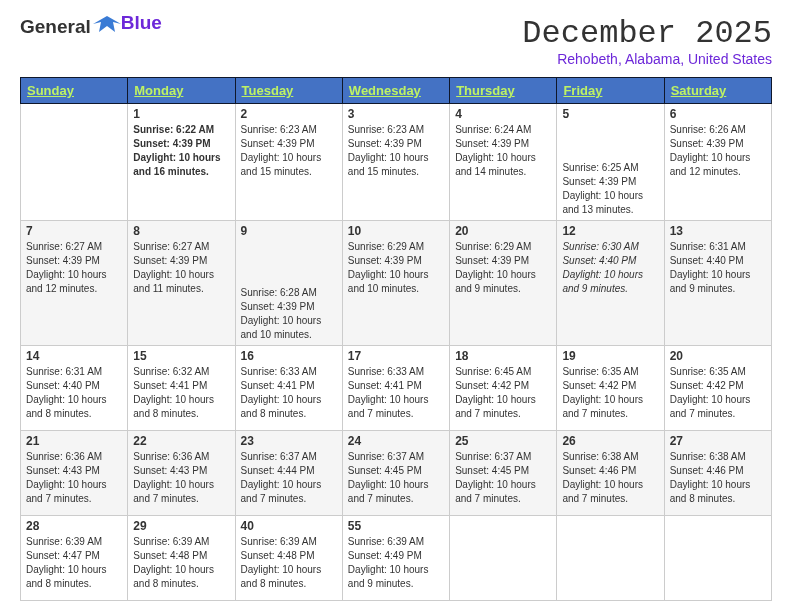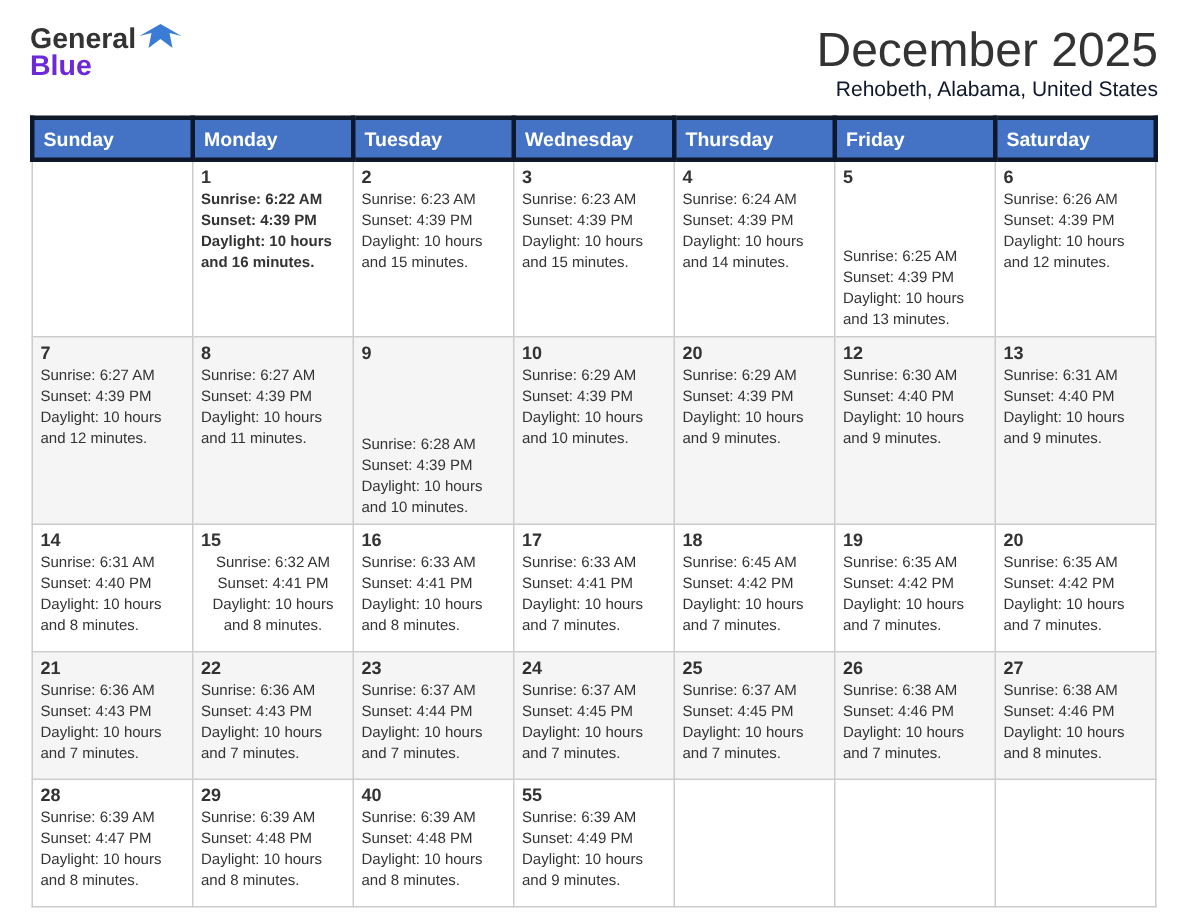--- a/index.html
+++ b/index.html
@@ -28,40 +28,42 @@
       align-items: center;
     }
     .title-block {
       text-align: right;
     }
     .main-title {
       font-size: 32px;
       font-weight: normal;
       color: #333;
       line-height: 1.1;
+      font-family: Liberation Mono, monospace;
     }
     .subtitle {
       font-size: 14px;
-      color: #0f172a;
+      color: #6d28d9;
     }
     .calendar {
       flex: 1;
       border: 1px solid #ccc;
       border-collapse: collapse;
       width: 100%;
       table-layout: fixed;
     }
     .calendar th {
       background-color: #4472c4;
-      color: #ffffff;
+      color: #bef264;
       text-align: left;
       padding: 5px 6px;
       font-size: 13px;
       font-weight: bold;
-      border: 3px solid #0f172a;
+      border: 1px solid #0f172a;
+      text-decoration: underline;
     }
     .calendar td {
       vertical-align: top;
       border: 1px solid #ccc;
       padding: 3px 5px;
       font-size: 10.5px;
       color: #333;
       height: 85px;
     }
     .day-number {
@@ -84,21 +86,21 @@
     .row-normal td {
       background: #fff;
     }
   </style>
 </head>
 <body>
 
 <div class="page">
   <div class="header">
     <div class="logo">
-      <div style="display:flex;flex-direction:column;align-items:flex-start;">
+      <div style="display:flex;flex-direction:row;align-items:flex-start;">
         <div style="display:flex;align-items:center;">
           <span style="font-size:19px;font-weight:bold;color:#333;">General</span>
           <svg width="28" height="22" viewBox="0 0 28 22" style="margin-left:2px;margin-top:-4px;">
             <polygon points="14,2 28,10 20,8 22,18 14,12 6,18 8,8 0,10" fill="#3a7bd5"></polygon>
           </svg>
         </div>
         <span style="font-size:19px;font-weight:bold;color:#6d28d9;margin-top:-4px;">Blue</span>
       </div>
     </div>
     <div class="title-block">
@@ -196,21 +198,21 @@
           </td>
           <td>
             <span class="day-number">20</span>
             <div class="day-info" style="white-space: pre-line;">Sunrise: 6:29 AM
 Sunset: 4:39 PM
 Daylight: 10 hours
 and 9 minutes.</div>
           </td>
           <td>
             <span class="day-number">12</span>
-            <div class="day-info" style="white-space: pre-line;">Sunrise: 6:30 AM
+            <div class="day-info" style="white-space: pre-line; font-style: italic;">Sunrise: 6:30 AM
 Sunset: 4:40 PM
 Daylight: 10 hours
 and 9 minutes.</div>
           </td>
           <td>
             <span class="day-number">13</span>
             <div class="day-info" style="white-space: pre-line;">Sunrise: 6:31 AM
 Sunset: 4:40 PM
 Daylight: 10 hours
 and 9 minutes.</div>
@@ -219,21 +221,21 @@
         <tr class="row-normal">
           <td>
             <span class="day-number">14</span>
             <div class="day-info" style="white-space: pre-line;">Sunrise: 6:31 AM
 Sunset: 4:40 PM
 Daylight: 10 hours
 and 8 minutes.</div>
           </td>
           <td>
             <span class="day-number">15</span>
-            <div class="day-info" style="white-space: pre-line; text-align: center;">Sunrise: 6:32 AM
+            <div class="day-info" style="white-space: pre-line;">Sunrise: 6:32 AM
 Sunset: 4:41 PM
 Daylight: 10 hours
 and 8 minutes.</div>
           </td>
           <td>
             <span class="day-number">16</span>
             <div class="day-info" style="white-space: pre-line;">Sunrise: 6:33 AM
 Sunset: 4:41 PM
 Daylight: 10 hours
 and 8 minutes.</div>

